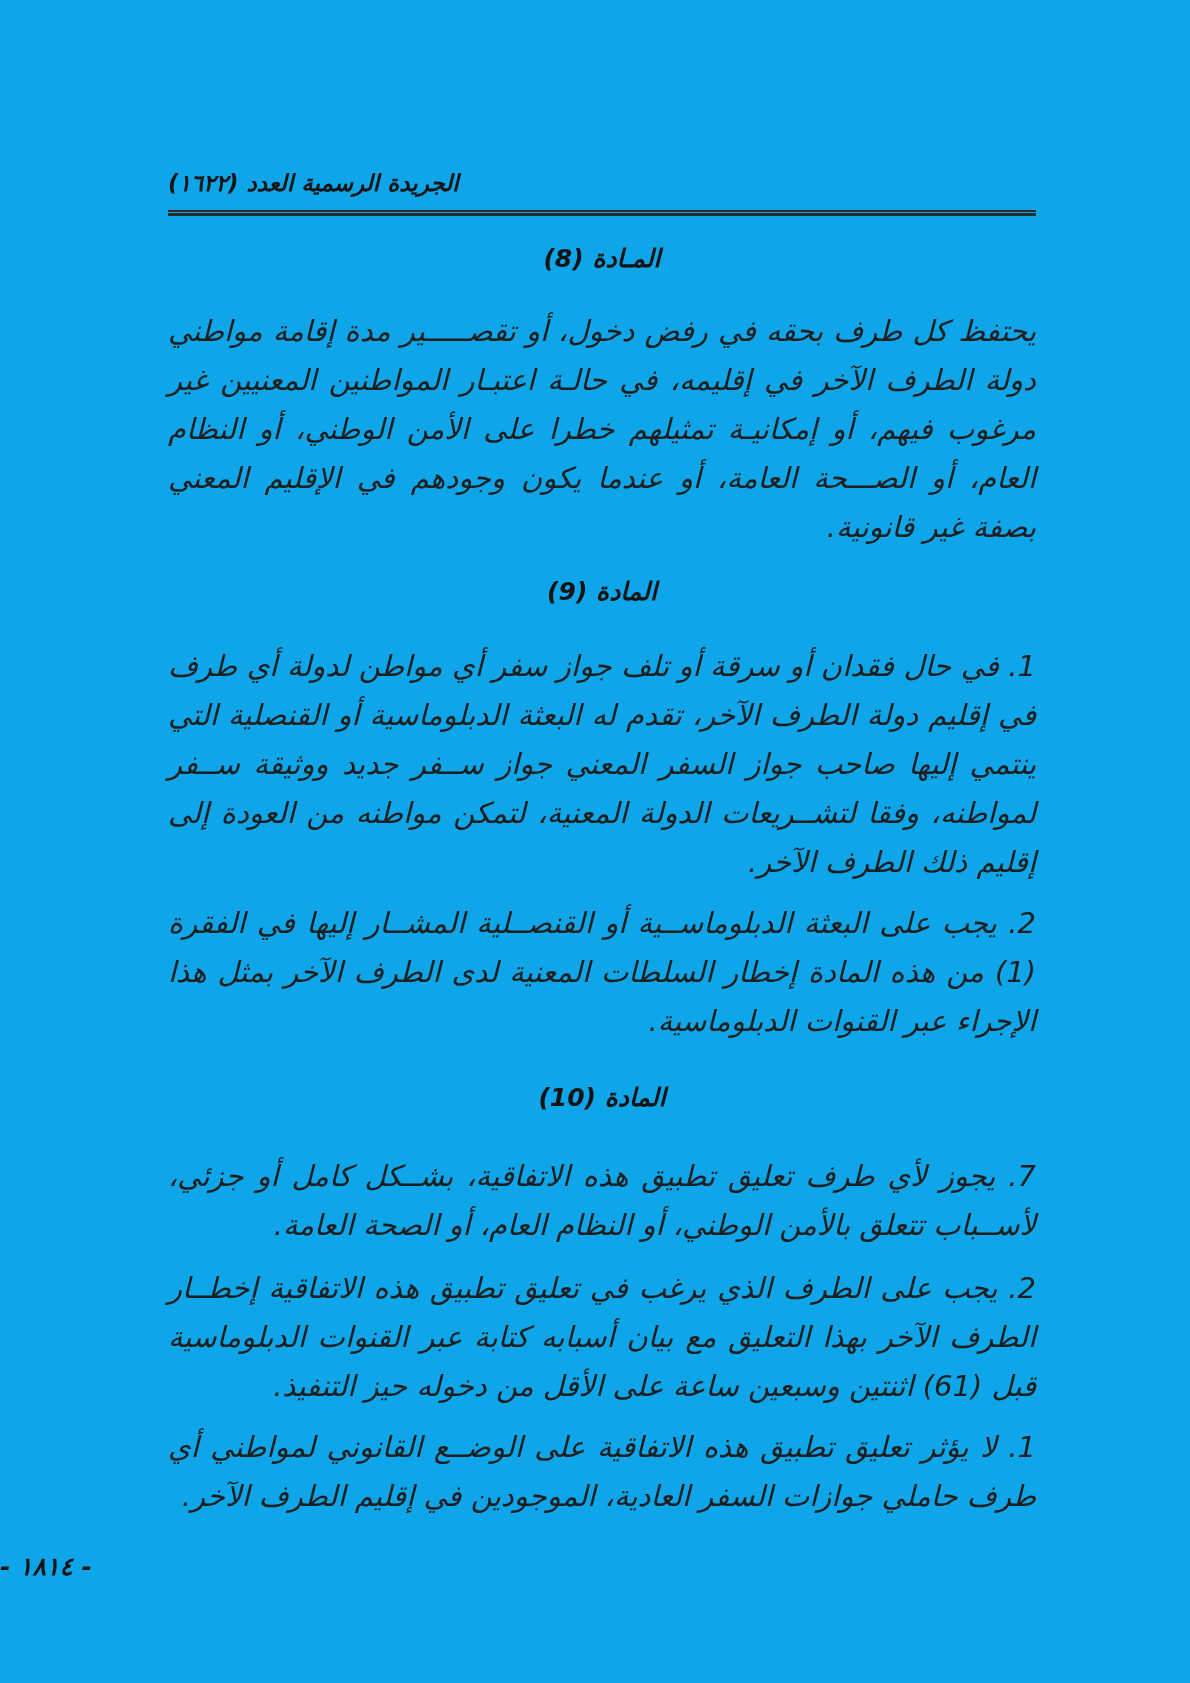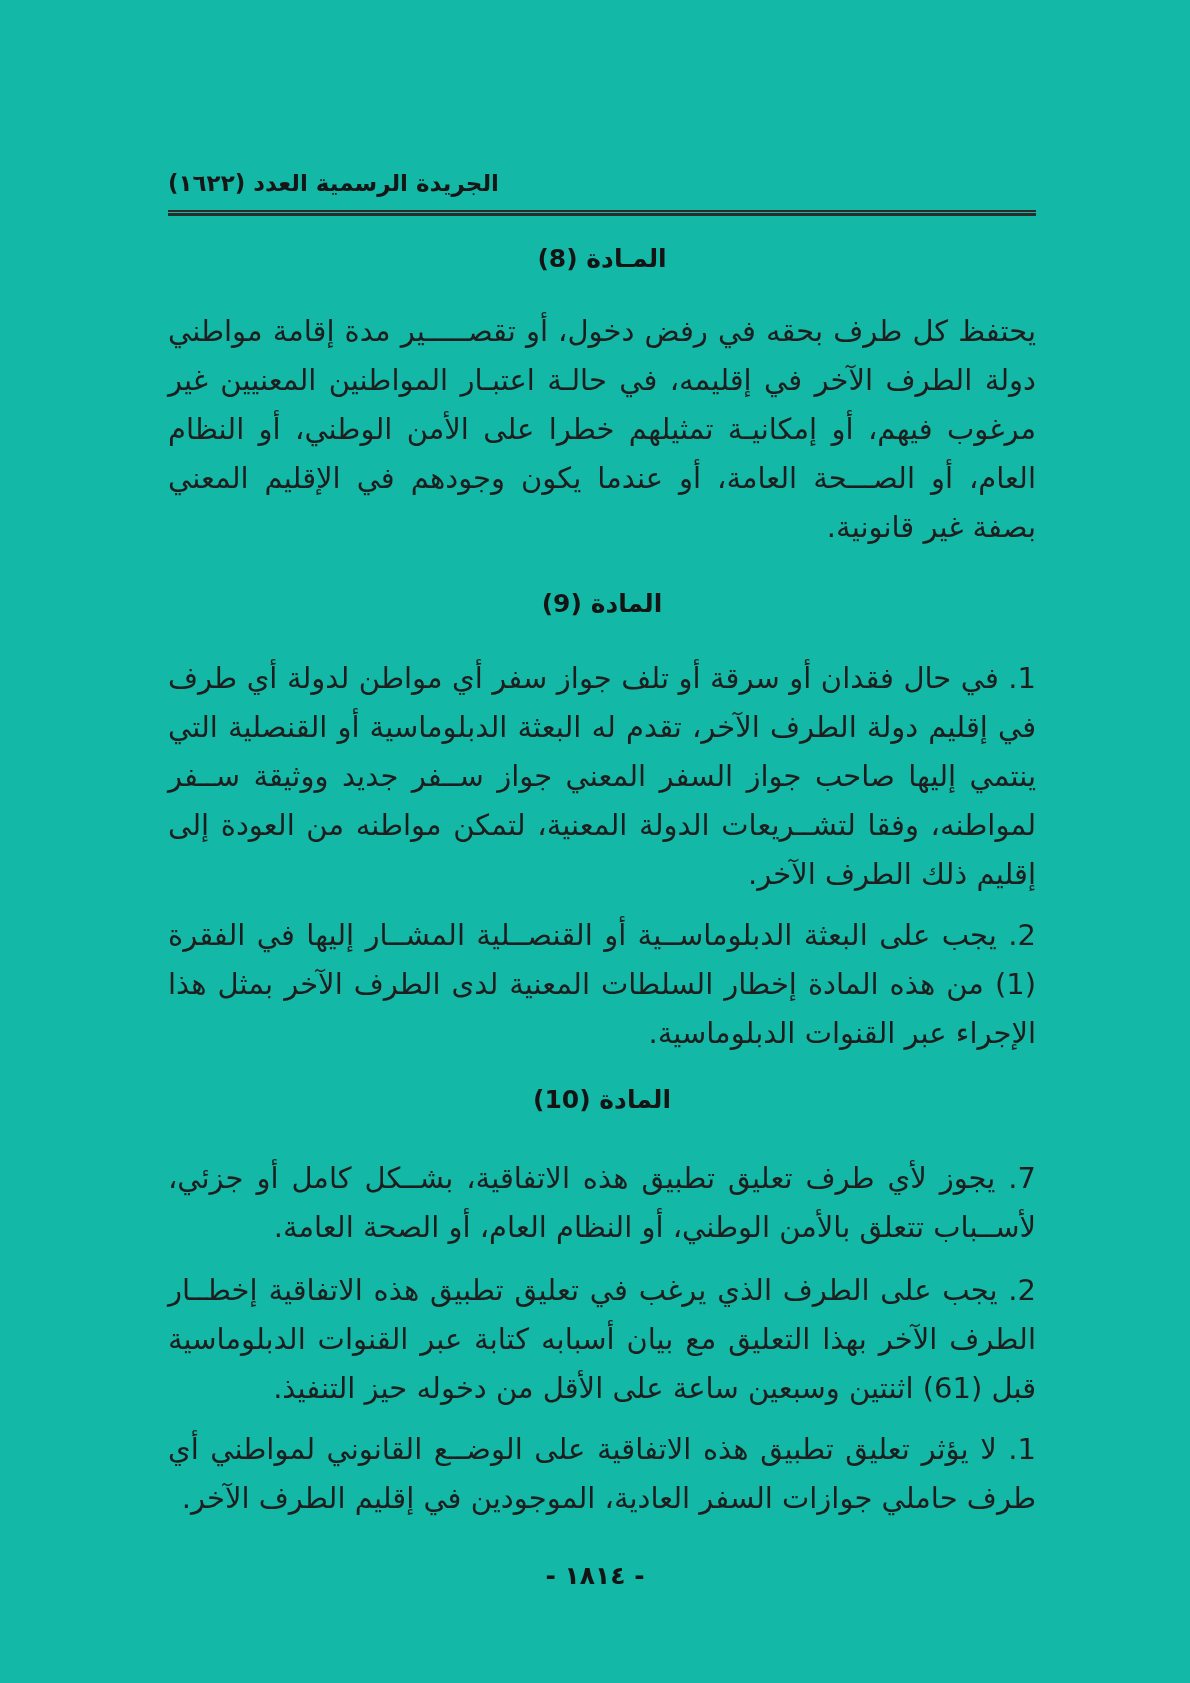--- a/index.html
+++ b/index.html
@@ -11,23 +11,24 @@
 
   body {
     font-family: "DejaVu Sans", sans-serif;
     color: #1c1c1c;
   }
 
   .page {
     position: relative;
     width: 1190px;
     height: 1683px;
-    background: #14b8a6;
+    background: #0ea5e9;
     overflow: hidden;
     direction: rtl;
+    font-style: italic;
   }
 
   
   .page-header {
     position: absolute;
     top: 170px;
     left: 168px;
     width: 868px;
   }
 
@@ -71,36 +72,35 @@
   .article-paragraph {
     margin-top: 30px;
     font-size: 29px;
     line-height: 49px;
     text-align: justify;
     text-align-last: right;
     color: #1e1e1e;
   }
 
   .article-section:nth-child(1) .article-paragraph { margin-top: 32px; }
-  .article-section:nth-child(2) { margin-top: 36px; }
+  .article-section:nth-child(2) { margin-top: 24px; }
   .article-section:nth-child(2) .article-paragraph:nth-of-type(1) { margin-top: 34px; }
   .article-section:nth-child(2) .article-paragraph:nth-of-type(2) { margin-top: 12px; }
-  .article-section:nth-child(3) { margin-top: 26px; }
+  .article-section:nth-child(3) { margin-top: 36px; }
   .article-section:nth-child(3) .article-paragraph:nth-of-type(1) { margin-top: 38px; }
   .article-section:nth-child(3) .article-paragraph:nth-of-type(2) { margin-top: 14px; }
   .article-section:nth-child(3) .article-paragraph:nth-of-type(3) { margin-top: 12px; }
 
   
   .page-footer {
     position: absolute;
     top: 1552px;
     left: 0;
     width: 1190px;
-    text-align: center;
-    margin-top: 9px;
+    text-align: left;
   }
 
   .page-number {
     display: inline-block;
     font-size: 25px;
     font-weight: bold;
     letter-spacing: 3px;
     color: #141414;
     direction: rtl;
   }

